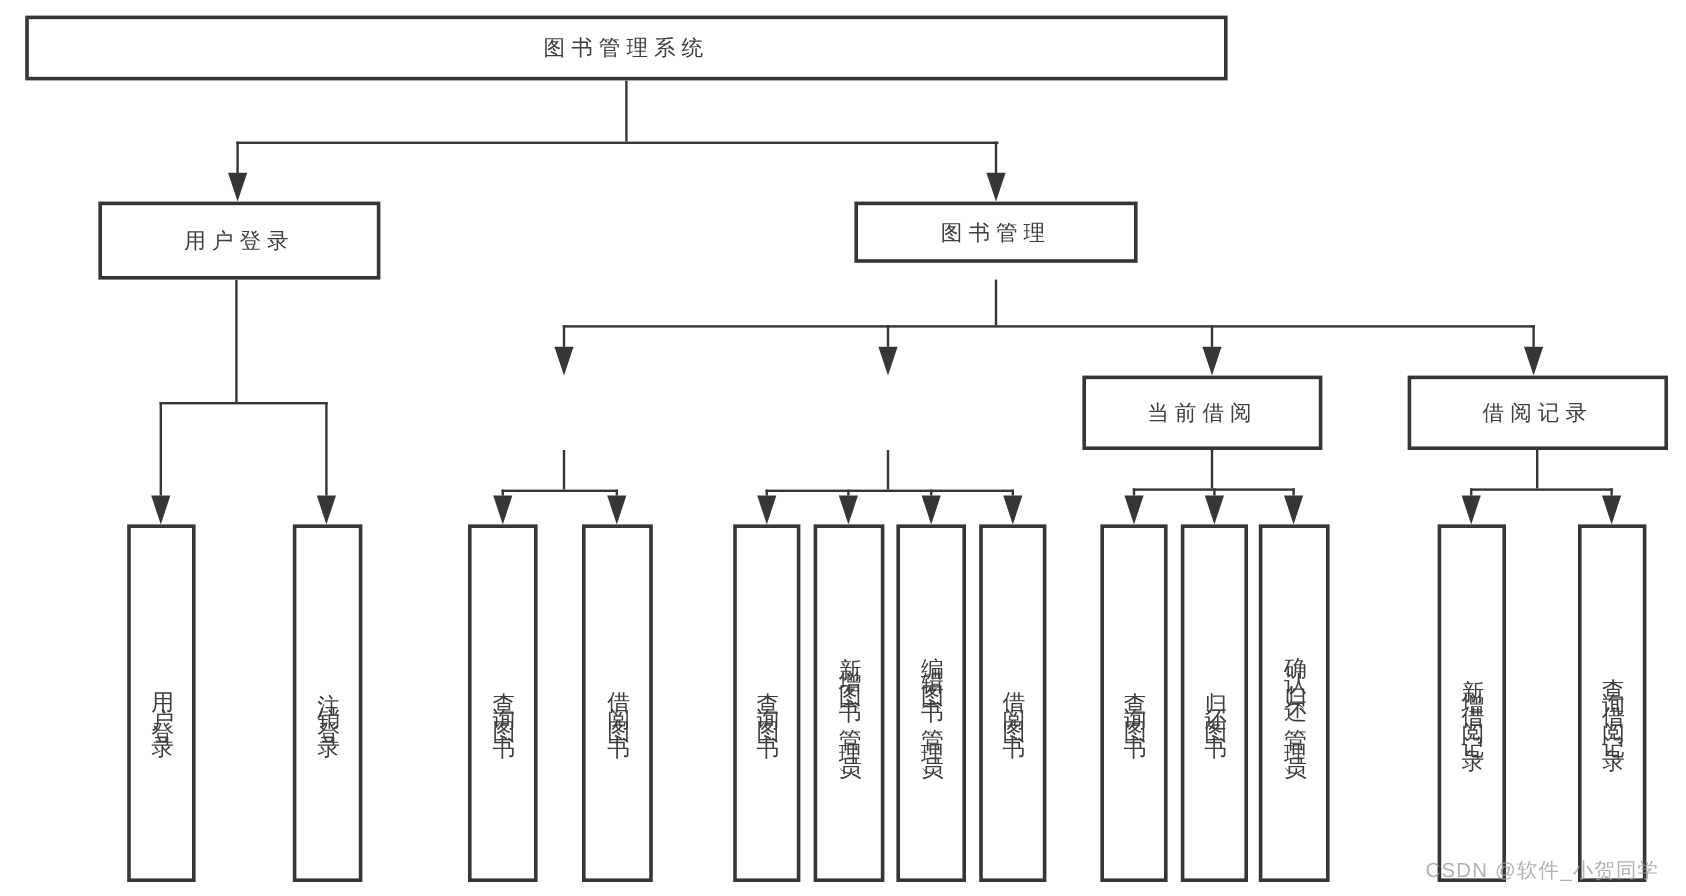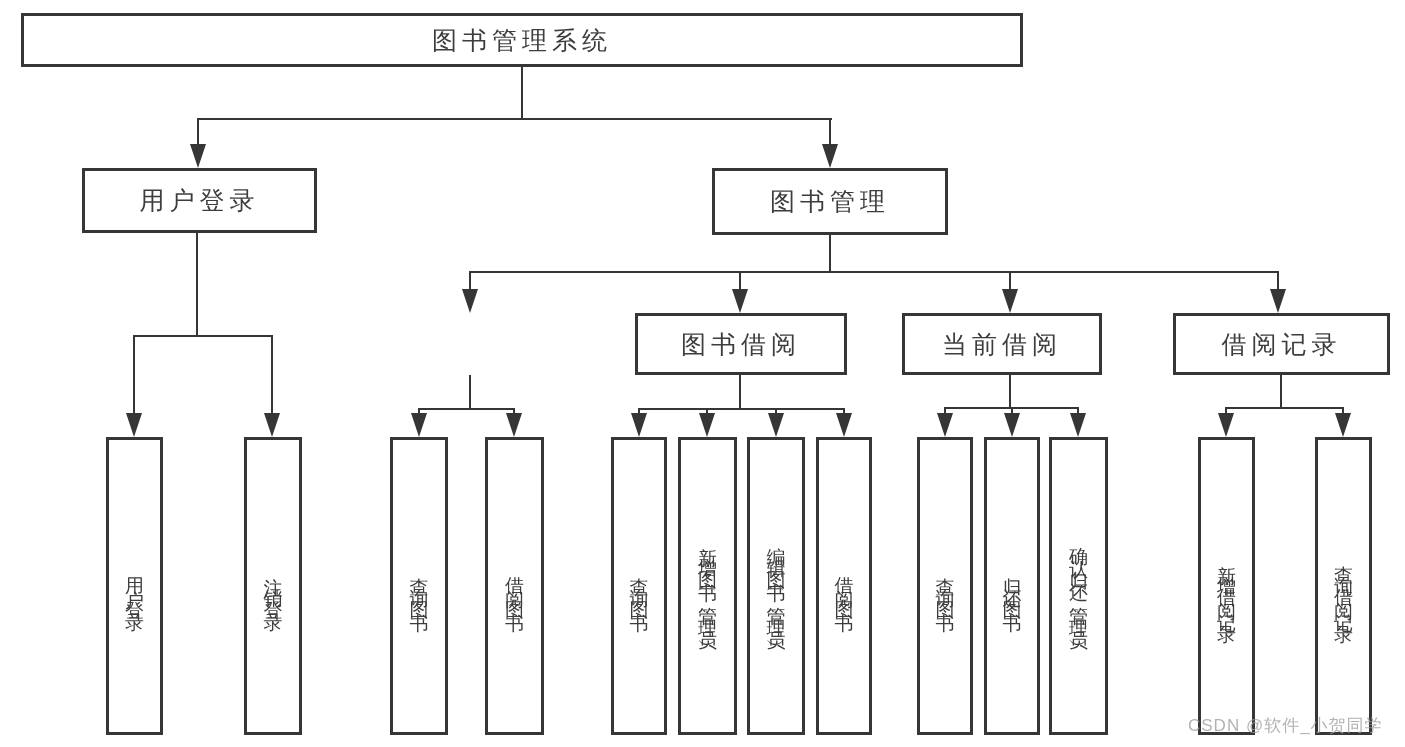--- a/index.html
+++ b/index.html
@@ -2,21 +2,21 @@
 <html><head>
 <meta charset="utf-8">
 <style>
   html,body{margin:0;padding:0;background:#ffffff;}
   body{width:1405px;height:747px;overflow:hidden;font-family:"Liberation Sans",sans-serif;}
   .diagram{position:relative;width:1405px;height:747px;background:#ffffff;}
   .box{
     position:absolute;box-sizing:border-box;border:3px solid #363636;background:#ffffff;
     display:flex;align-items:center;justify-content:center;color:#3d3d3d;z-index:2;
   }
-  .box .htxt{font-size:25px;letter-spacing:5px;white-space:nowrap;}
+  .box .htxt{font-size:18px;letter-spacing:5px;white-space:nowrap;}
   .box .vtxt{
     writing-mode:vertical-lr;-webkit-writing-mode:vertical-lr;
     text-orientation:mixed;-webkit-text-orientation:mixed;
     font-size:19px;letter-spacing:12px;line-height:1.05;white-space:nowrap;
   }
   .ln{position:absolute;background:#363636;z-index:1;}
   .ln.v{width:2px;}
   .ln.h{height:2px;}
   .tri{
     position:absolute;width:0;height:0;z-index:1;
@@ -40,21 +40,21 @@
   <div class="ln v" style="left:521px;top:67px;height:51px"></div>
   <div class="ln h" style="left:197px;top:118px;width:635px"></div>
   <div class="ln v" style="left:197px;top:118px;height:28px"></div>
   <div class="tri" style="left:190px;top:144px"></div>
   <div class="ln v" style="left:829px;top:118px;height:28px"></div>
   <div class="tri" style="left:822px;top:144px"></div>
 
   <div class="box" style="left:82px;top:168px;width:235px;height:65px">
     <span class="htxt">用户登录</span>
   </div>
-  <div class="box" style="left:712px;top:168px;width:236px;height:67px">
+  <div class="box" style="left:712px;top:168px;width:236px;height:51px">
     <span class="htxt">图书管理</span>
   </div>
 
   <div class="ln v" style="left:196px;top:233px;height:102px"></div>
   <div class="ln h" style="left:133px;top:335px;width:140px"></div>
   <div class="ln v" style="left:133px;top:335px;height:78px"></div>
   <div class="tri" style="left:126px;top:413px"></div>
   <div class="ln v" style="left:271px;top:335px;height:78px"></div>
   <div class="tri" style="left:264px;top:413px"></div>
 
@@ -62,23 +62,20 @@
   <div class="ln h" style="left:469px;top:271px;width:810px"></div>
   <div class="ln v" style="left:469px;top:271px;height:18px"></div>
   <div class="tri" style="left:462px;top:289px"></div>
   <div class="ln v" style="left:739px;top:271px;height:18px"></div>
   <div class="tri" style="left:732px;top:289px"></div>
   <div class="ln v" style="left:1009px;top:271px;height:18px"></div>
   <div class="tri" style="left:1002px;top:289px"></div>
   <div class="ln v" style="left:1277px;top:271px;height:18px"></div>
   <div class="tri" style="left:1270px;top:289px"></div>
 
-  <div class="box" style="left:635px;top:313px;width:212px;height:62px">
-    <span class="htxt">图书借阅</span>
-  </div>
   <div class="box" style="left:902px;top:313px;width:200px;height:62px">
     <span class="htxt">当前借阅</span>
   </div>
   <div class="box" style="left:1173px;top:313px;width:217px;height:62px">
     <span class="htxt">借阅记录</span>
   </div>
 
   <div class="ln v" style="left:469px;top:375px;height:33px"></div>
   <div class="ln h" style="left:418px;top:408px;width:97px"></div>
   <div class="ln v" style="left:418px;top:408px;height:5px"></div>

